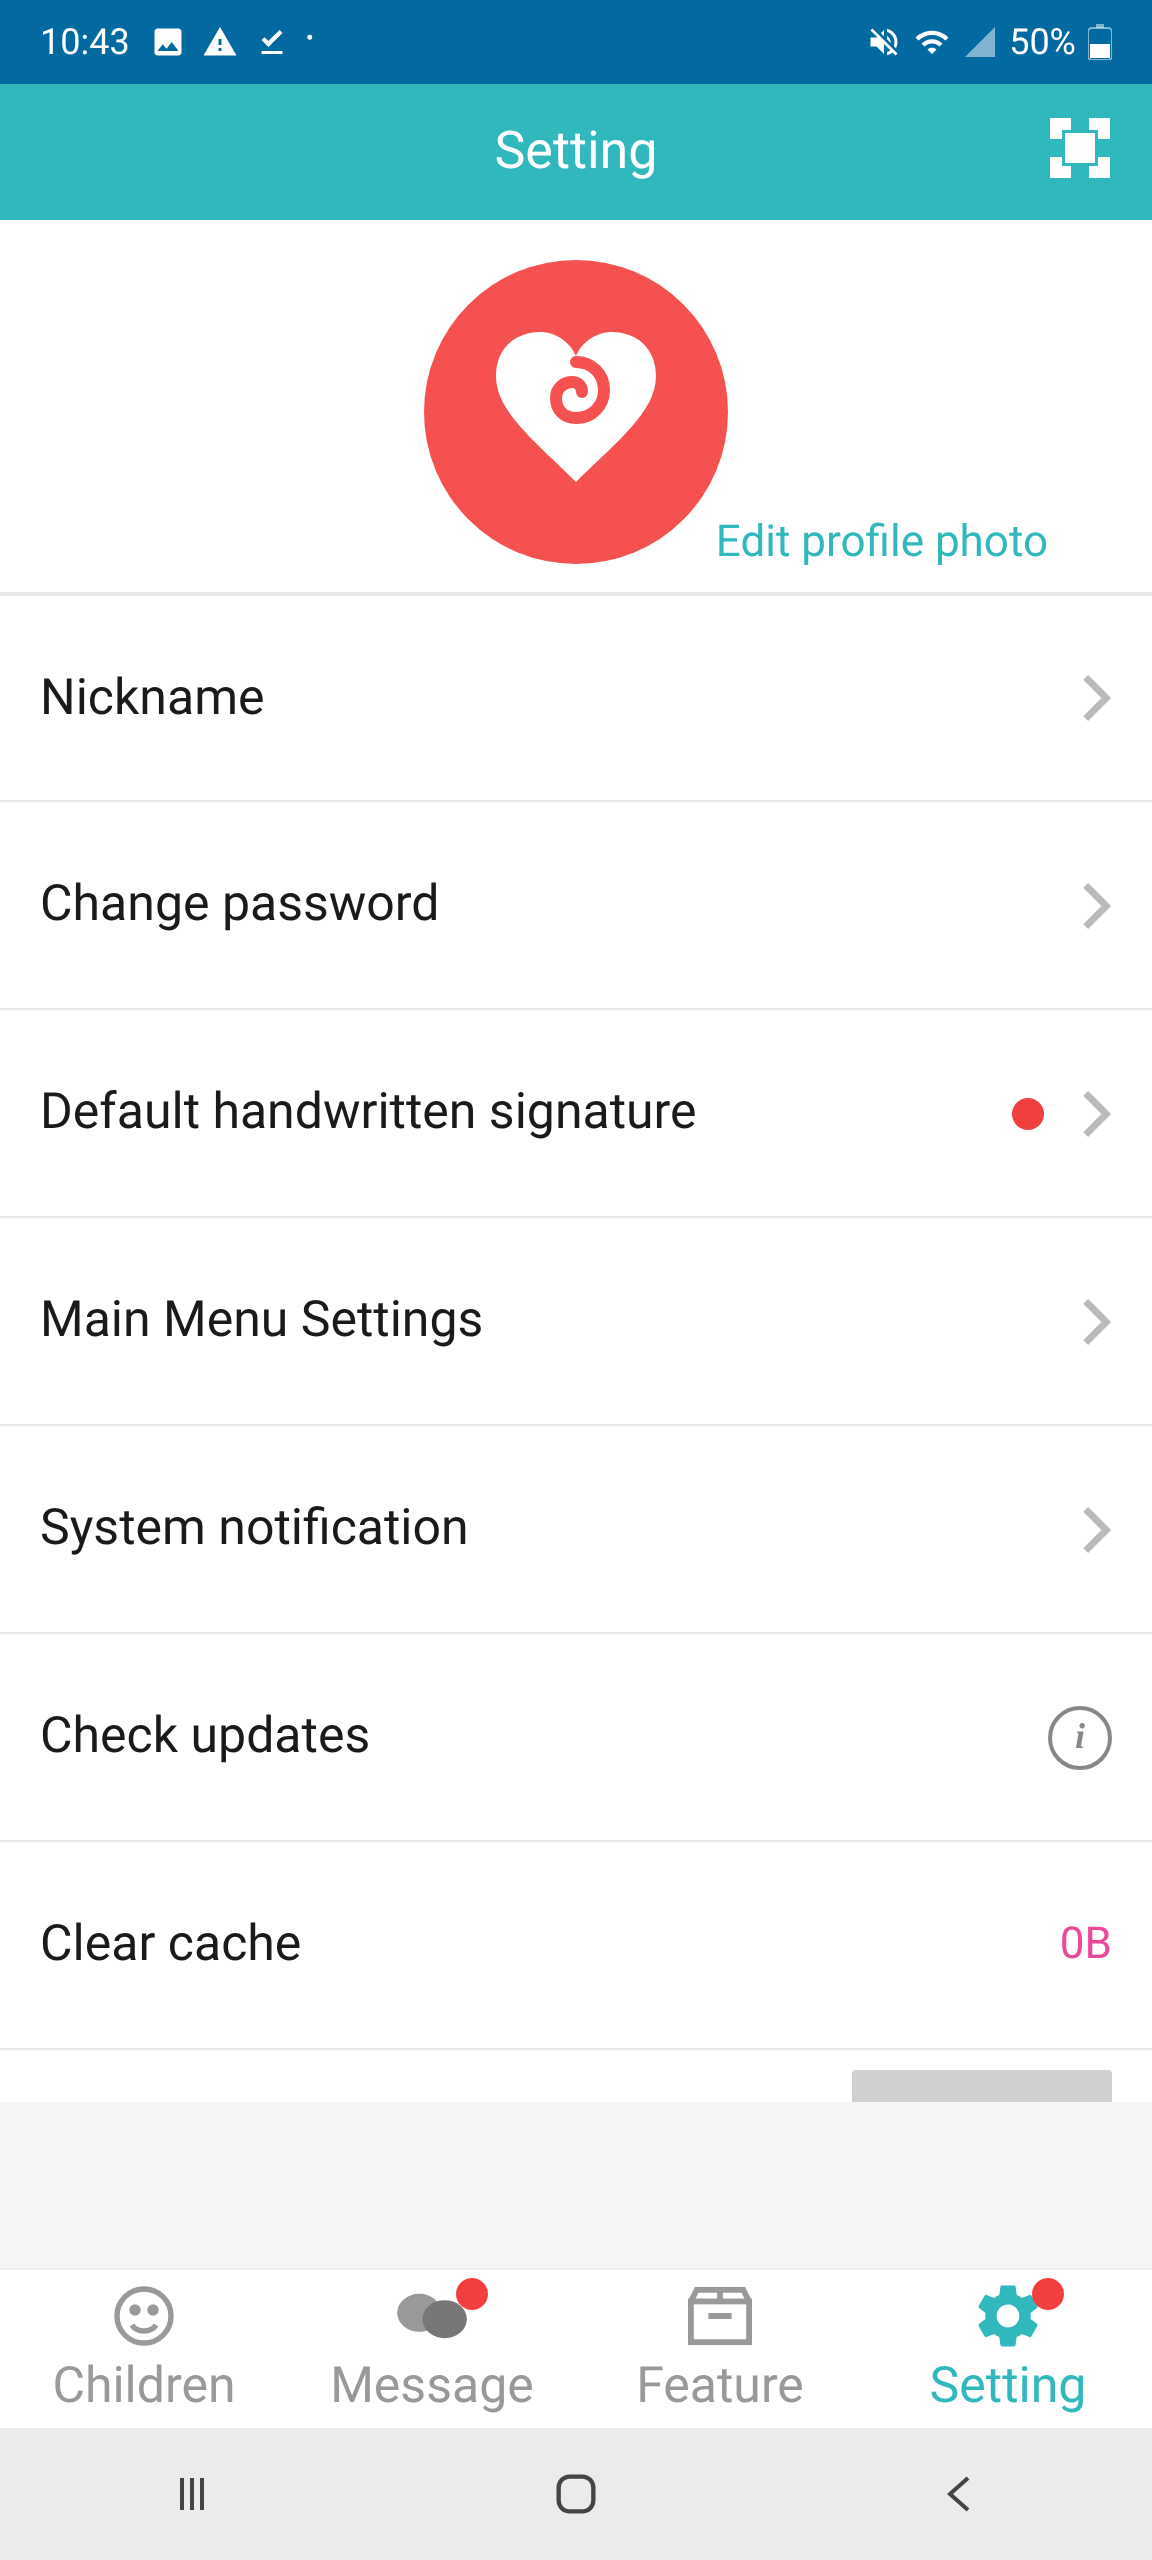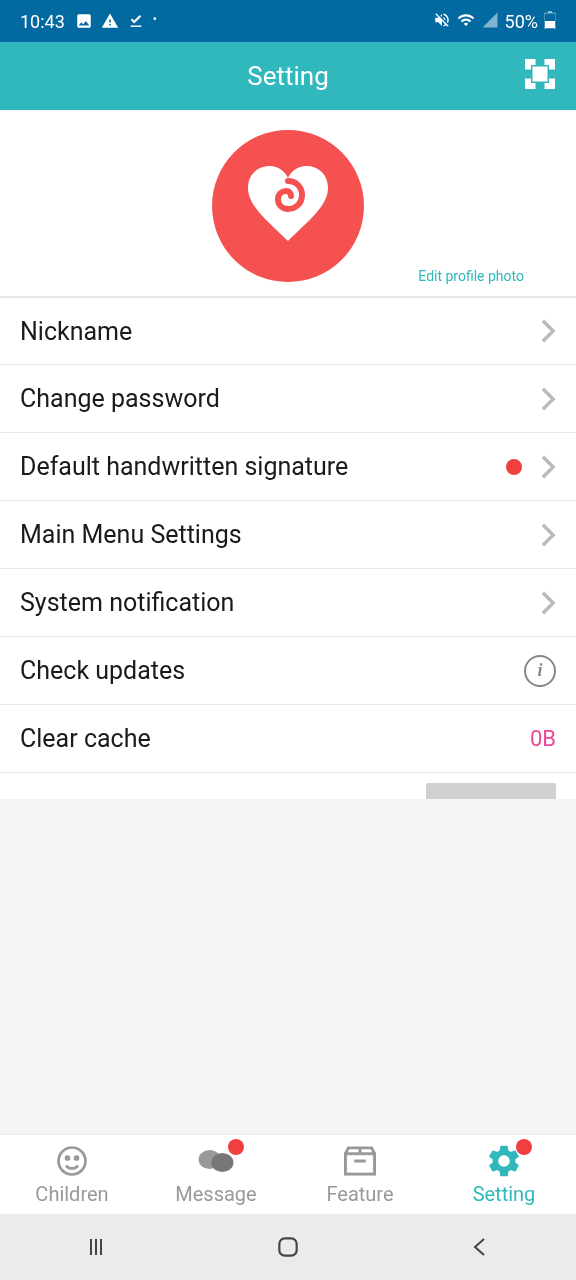--- a/index.html
+++ b/index.html
@@ -15,21 +15,21 @@
       height: 42px;
       background: #0369a1;
       display: flex;
       justify-content: space-between;
       align-items: center;
       padding: 0 20px;
       color: white;
       font-size: 18px;
     }
     .status-left { display: flex; align-items: center; gap: 10px; }
-    .status-right { display: flex; align-items: flex-start; gap: 6px; }
+    .status-right { display: flex; align-items: center; gap: 6px; }
     .status-icons { display: flex; gap: 8px; font-size: 16px; }
     .header {
       height: 68px;
       background: #30b8bd;
       display: flex;
       align-items: center;
       justify-content: center;
       position: relative;
       color: white;
     }
@@ -52,25 +52,25 @@
       background: #f55151;
       display: flex;
       align-items: center;
       justify-content: center;
     }
     .edit-photo {
       position: absolute;
       right: 52px;
       bottom: 12px;
       color: #30b8bd;
-      font-size: 14px;
+      font-size: 22px;
     }
     .content { background: white; }
     .list-item {
-      height: 68px;
+      height: 104px;
       display: flex;
       align-items: center;
       justify-content: space-between;
       padding: 0 20px;
       border-bottom: 1px solid #e8e8e8;
     }
     .list-item:first-child { border-top: 1px solid #e8e8e8; }
     .list-label { font-size: 25px; color: #1a1a1a; }
     .list-right { display: flex; align-items: center; gap: 18px; }
     .red-dot { width: 16px; height: 16px; border-radius: 50%; background: #f13e3e; }
@@ -105,21 +105,21 @@
     .nav-item {
       flex: 1;
       display: flex;
       flex-direction: column;
       align-items: center;
       justify-content: center;
       gap: 4px;
       position: relative;
     }
     .nav-icon { width: 38px; height: 34px; display: flex; align-items: center; justify-content: center; }
-    .nav-label { font-size: 20px; color: #999; }
+    .nav-label { font-size: 25px; color: #999; }
     .nav-item.active .nav-label { color: #30b8bd; }
     .nav-badge {
       position: absolute;
       top: 4px;
       right: calc(50% - 28px);
       width: 16px; height: 16px;
       background: #f13e3e;
       border-radius: 50%;
     }
     .system-nav {

